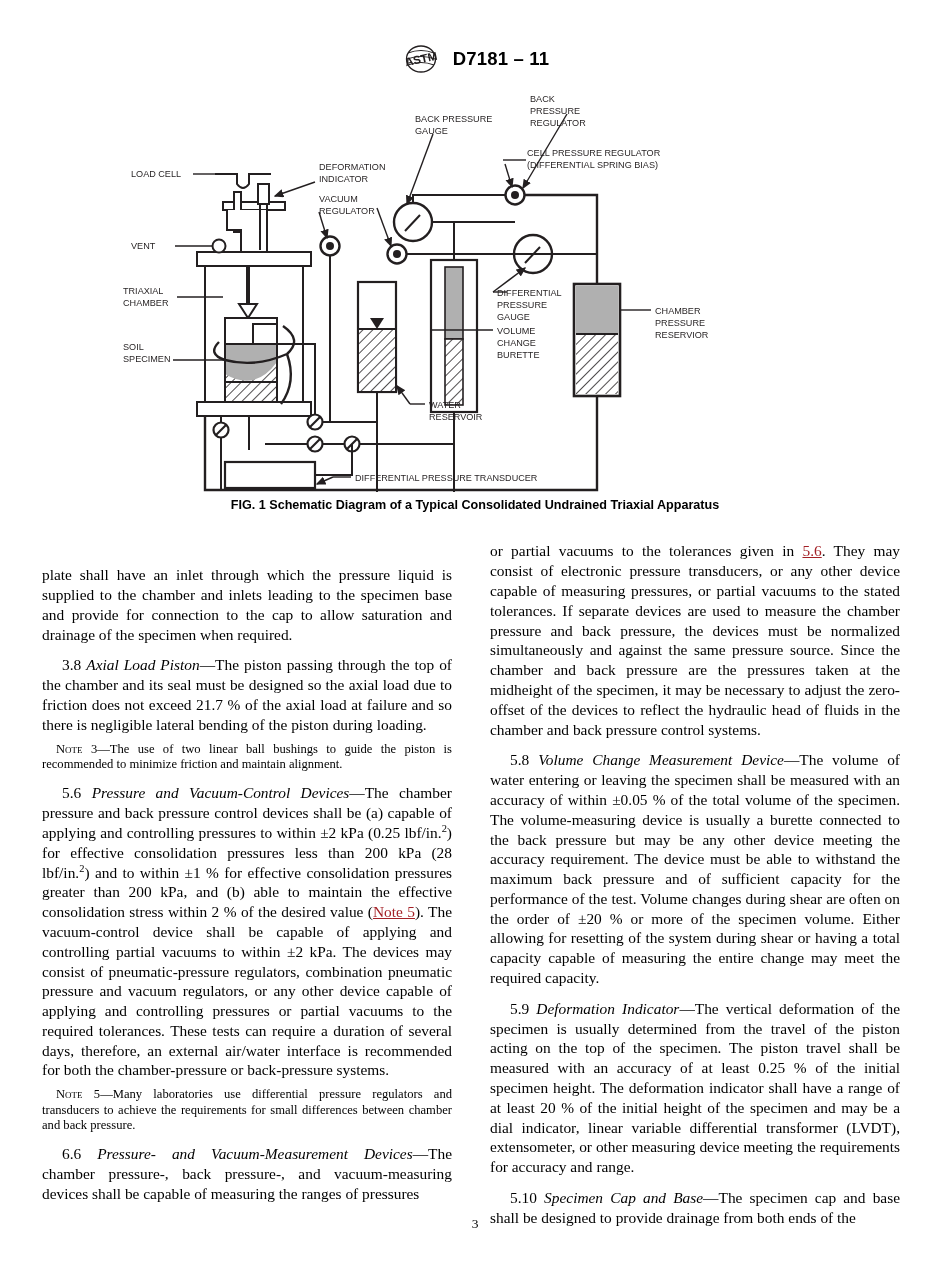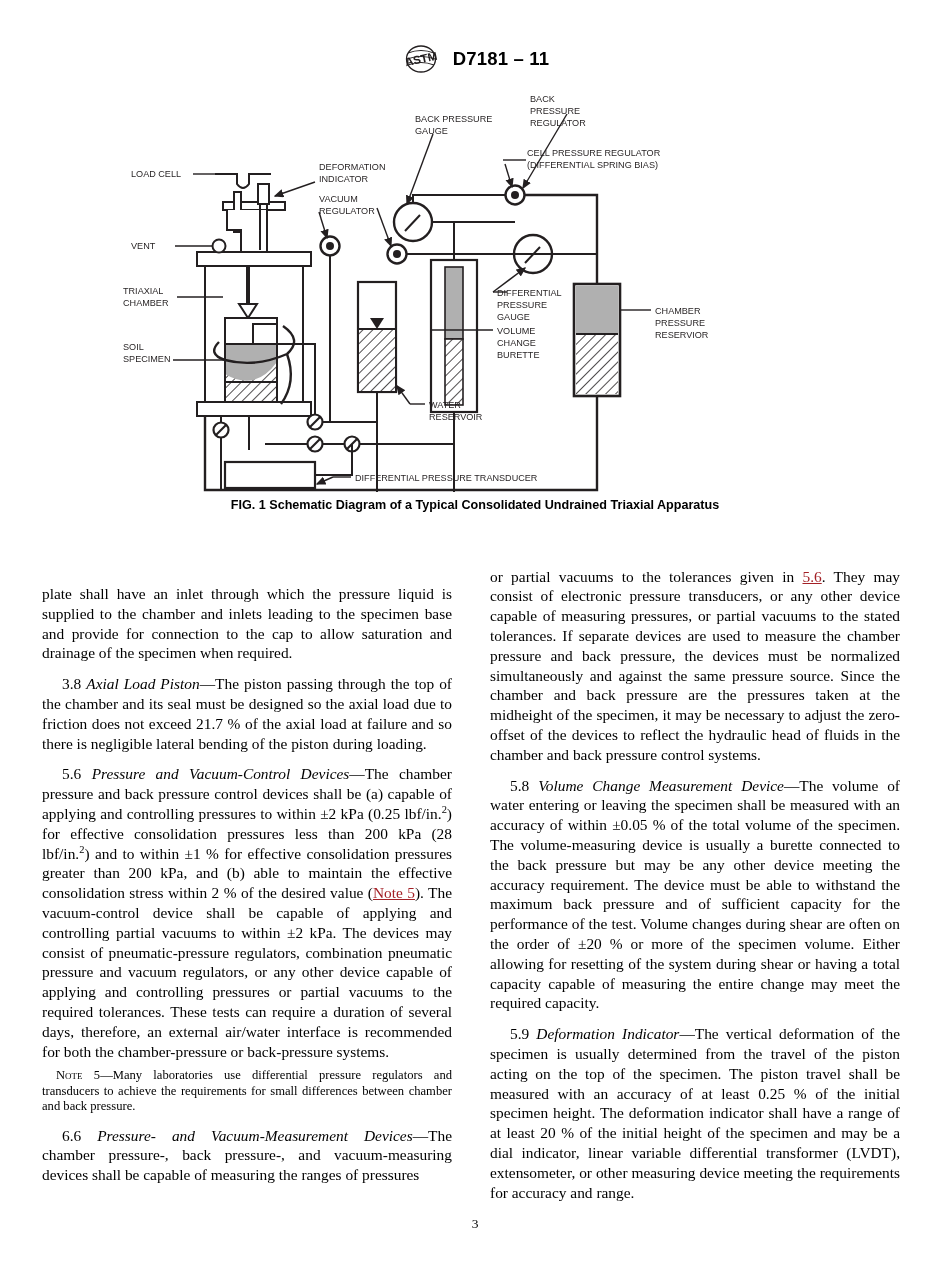--- a/index.html
+++ b/index.html
@@ -271,33 +271,35 @@
 </div>
 
 <div class="columns">
 
   <div class="col">
 
     <p class="body-par cont">plate shall have an inlet through which the pressure liquid is supplied to the chamber and inlets leading to the specimen base and provide for connection to the cap to allow saturation and drainage of the specimen when required.</p>
 
     <p class="body-par spaced"><span>3.8</span> <i>Axial Load Piston</i><span>—The piston passing through the top of the chamber and its seal must be designed so the axial load due to friction does not exceed 21.7 % of the axial load at failure and so there is negligible lateral bending of the piston during loading.</span></p>
 
+    <p class="note-par"><span class="note-label">Note</span> <span>3</span><span>—The use of two linear ball bushings to guide the piston is recommended to minimize friction and maintain alignment.</span></p>
 
 
     <p class="body-par spaced"><span>5.6</span> <i>Pressure and Vacuum-Control Devices</i><span>—The chamber pressure and back pressure control devices shall be (a) capable of applying and controlling pressures to within ±2 kPa (0.25 lbf/in.</span><sup>2</sup><span>) for effective consolidation pressures less than 200 kPa (28 lbf/in.</span><sup>2</sup><span>) and to within ±1 % for effective consolidation pressures greater than 200 kPa, and (b) able to maintain the effective consolidation stress within 2 % of the desired value (</span><a class="xref" href="#">Note 5</a><span>). The vacuum-control device shall be capable of applying and controlling partial vacuums to within ±2 kPa. The devices may consist of pneumatic-pressure regulators, combination pneumatic pressure and vacuum regulators, or any other device capable of applying and controlling pressures or partial vacuums to the required tolerances. These tests can require a duration of several days, therefore, an external air/water interface is recommended for both the chamber-pressure or back-pressure systems.</span></p>
 
     <p class="note-par"><span class="note-label">Note</span> <span>5</span><span>—Many laboratories use differential pressure regulators and transducers to achieve the requirements for small differences between chamber and back pressure.</span></p>
 
     <p class="body-par spaced"><span>6.6</span> <i>Pressure- and Vacuum-Measurement Devices</i><span>—The chamber pressure-, back pressure-, and vacuum-measuring devices shall be capable of measuring the ranges of pressures</span></p>
   </div>
 
   <div class="col">
 
     <p class="body-par cont"><span>or partial vacuums to the tolerances given in </span><a class="xref" href="#">5.6</a><span>. They may consist of electronic pressure transducers, or any other device capable of measuring pressures, or partial vacuums to the stated tolerances. If separate devices are used to measure the chamber pressure and back pressure, the devices must be normalized simultaneously and against the same pressure source. Since the chamber and back pressure are the pressures taken at the midheight of the specimen, it may be necessary to adjust the zero-offset of the devices to reflect the hydraulic head of fluids in the chamber and back pressure control systems.</span></p>
 
     <p class="body-par spaced"><span>5.8</span> <i>Volume Change Measurement Device</i><span>—The volume of water entering or leaving the specimen shall be measured with an accuracy of within ±0.05 % of the total volume of the specimen. The volume-measuring device is usually a burette connected to the back pressure but may be any other device meeting the accuracy requirement. The device must be able to withstand the maximum back pressure and of sufficient capacity for the performance of the test. Volume changes during shear are often on the order of ±20 % or more of the specimen volume. Either allowing for resetting of the system during shear or having a total capacity capable of measuring the entire change may meet the required capacity.</span></p>
 
     <p class="body-par spaced"><span>5.9</span> <i>Deformation Indicator</i><span>—The vertical deformation of the specimen is usually determined from the travel of the piston acting on the top of the specimen. The piston travel shall be measured with an accuracy of at least 0.25 % of the initial specimen height. The deformation indicator shall have a range of at least 20 % of the initial height of the specimen and may be a dial indicator, linear variable differential transformer (LVDT), extensometer, or other measuring device meeting the requirements for accuracy and range.</span></p>
 
+    <p class="body-par spaced"><span>5.10</span> <i>Specimen Cap and Base</i><span>—The specimen cap and base shall be designed to provide drainage from both ends of the</span></p>
   </div>
 </div>
 
 <div class="page-number">3</div>
 
 </body></html>

